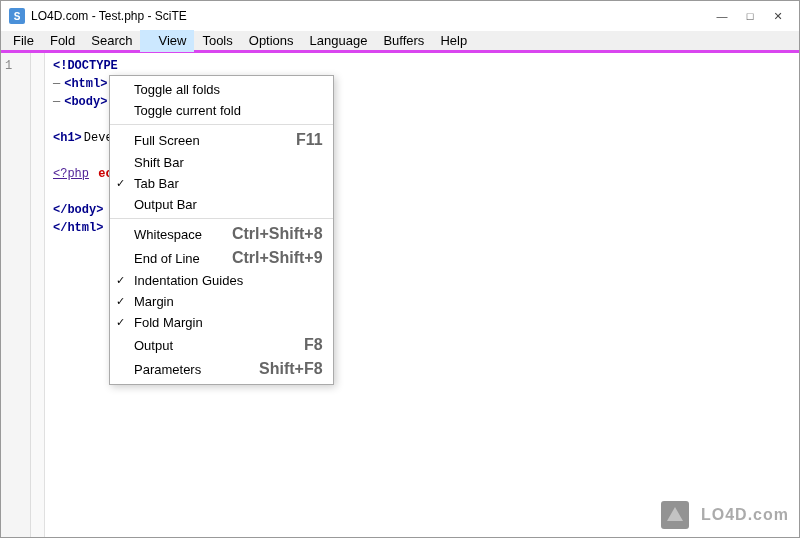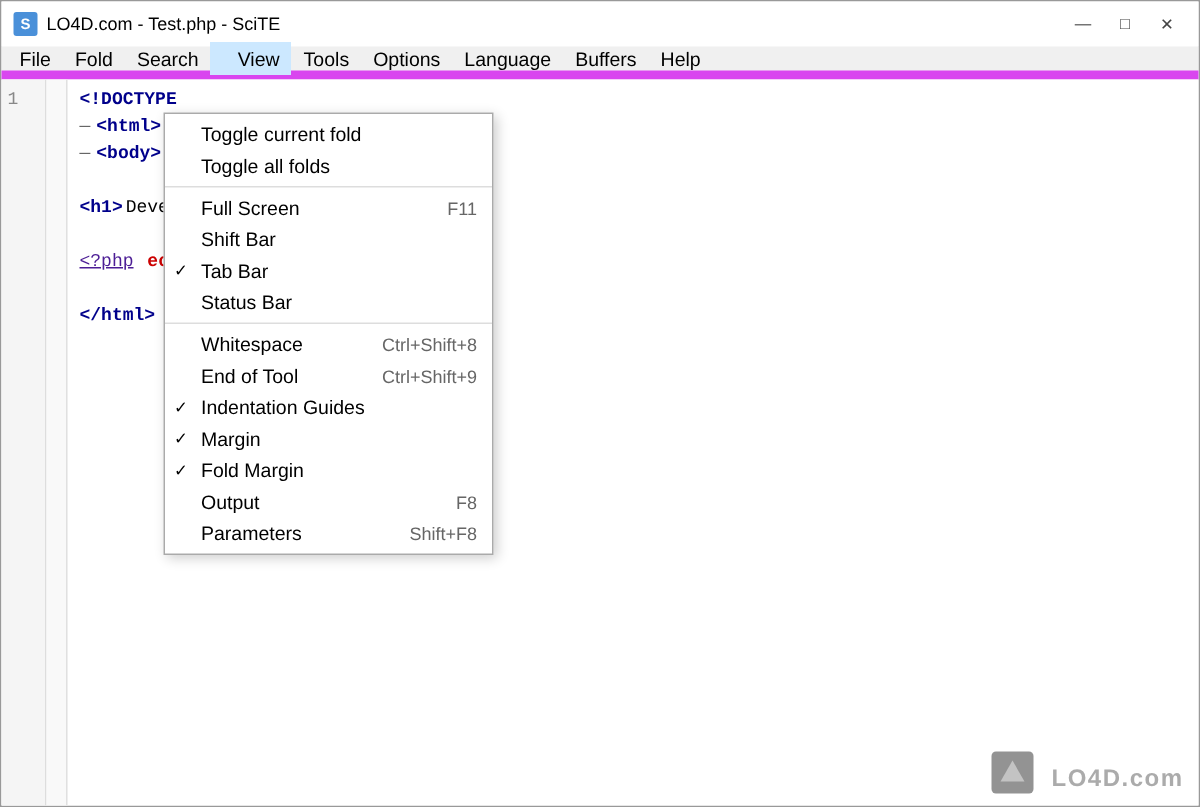--- a/index.html
+++ b/index.html
@@ -75,21 +75,21 @@
       font-size: 11px;
       color: #444;
     }
 
     
     .menu-bar {
       background: #f0f0f0;
       height: 22px;
       display: flex;
       align-items: center;
-      border-bottom: 6px solid #d946ef;
+      border-bottom: 3px solid #d946ef;
       padding: 0 4px;
     }
 
     .menu-item {
       padding: 2px 8px;
       cursor: pointer;
       font-size: 13px;
       color: #000;
       height: 22px;
       display: flex;
@@ -171,33 +171,34 @@
     }
 
     .drop-item .checkmark {
       position: absolute;
       left: 6px;
       font-size: 11px;
     }
 
     .drop-item .shortcut {
       color: #666;
-      font-size: 12px;
+      font-size: 16px;
       margin-left: 30px;
+      font-weight: bold;
     }
 
     .drop-item-label { flex: 1; }
 
     
     .watermark {
       position: absolute;
       bottom: 8px;
       right: 10px;
       display: flex;
-      align-items: flex-end;
+      align-items: center;
       gap: 12px;
       opacity: 0.7;
     }
 
     .watermark-icon {
       width: 28px;
       height: 28px;
       background: #666;
       border-radius: 3px;
       display: flex;
@@ -268,53 +269,56 @@
         <span>Develop</span>
       </div>
       <div class="code-line">&nbsp;</div>
       <div class="code-line">
         <span class="kw-purple">&lt;?php</span>
         <span class="kw-red">&nbsp;echo</span>
         <span>&nbsp;"</span>
       </div>
       <div class="code-line">&nbsp;</div>
       <div class="code-line">
+        <span class="kw-blue">&lt;/body&gt;</span>
+      </div>
+      <div class="code-line">
         <span class="kw-blue">&lt;/html&gt;</span>
       </div>
     </div>
 
     <div class="dropdown-menu">
       <div class="drop-item">
+        <span class="drop-item-label">Toggle all folds</span>
+      </div>
+      <div class="drop-item">
         <span class="drop-item-label">Toggle current fold</span>
-      </div>
-      <div class="drop-item">
-        <span class="drop-item-label">Toggle all folds</span>
       </div>
       <div class="menu-section-divider"></div>
       <div class="drop-item">
         <span class="drop-item-label">Full Screen</span>
         <span class="shortcut">F11</span>
       </div>
       <div class="drop-item">
         <span class="drop-item-label">Shift Bar</span>
       </div>
       <div class="drop-item">
         <span class="checkmark">✓</span>
         <span class="drop-item-label">Tab Bar</span>
       </div>
       <div class="drop-item">
-        <span class="drop-item-label">Status Bar</span>
+        <span class="drop-item-label">Output Bar</span>
       </div>
       <div class="menu-section-divider"></div>
       <div class="drop-item">
         <span class="drop-item-label">Whitespace</span>
         <span class="shortcut">Ctrl+Shift+8</span>
       </div>
       <div class="drop-item">
-        <span class="drop-item-label">End of Tool</span>
+        <span class="drop-item-label">End of Line</span>
         <span class="shortcut">Ctrl+Shift+9</span>
       </div>
       <div class="drop-item">
         <span class="checkmark">✓</span>
         <span class="drop-item-label">Indentation Guides</span>
       </div>
       <div class="drop-item">
         <span class="checkmark">✓</span>
         <span class="drop-item-label">Margin</span>
       </div>

